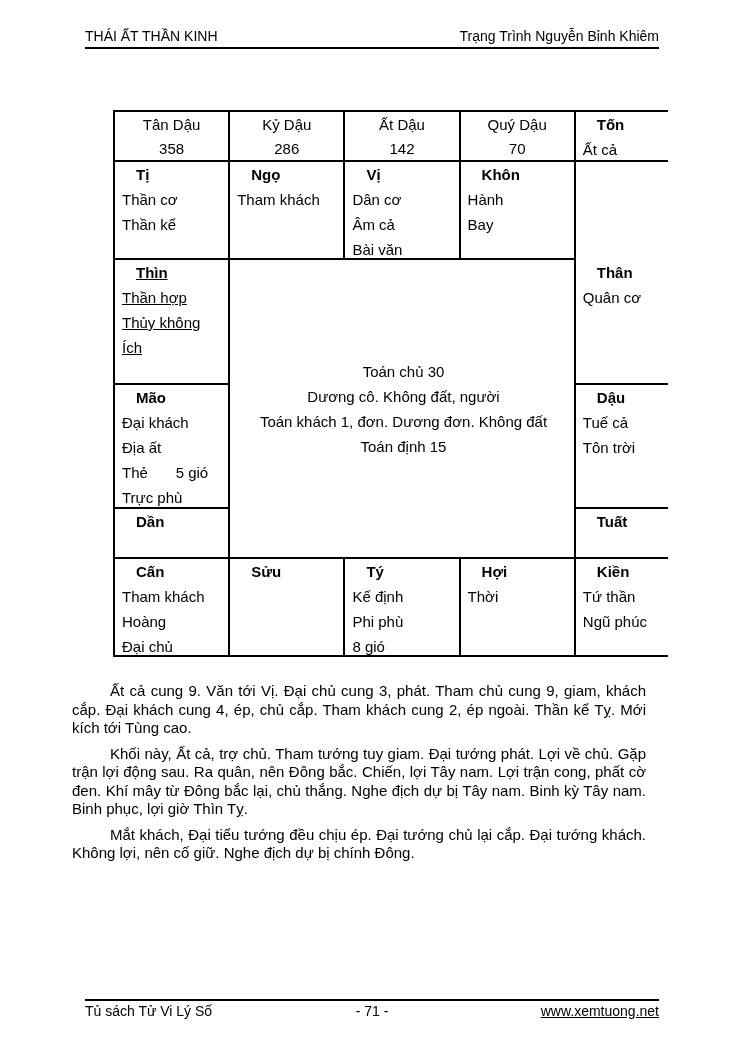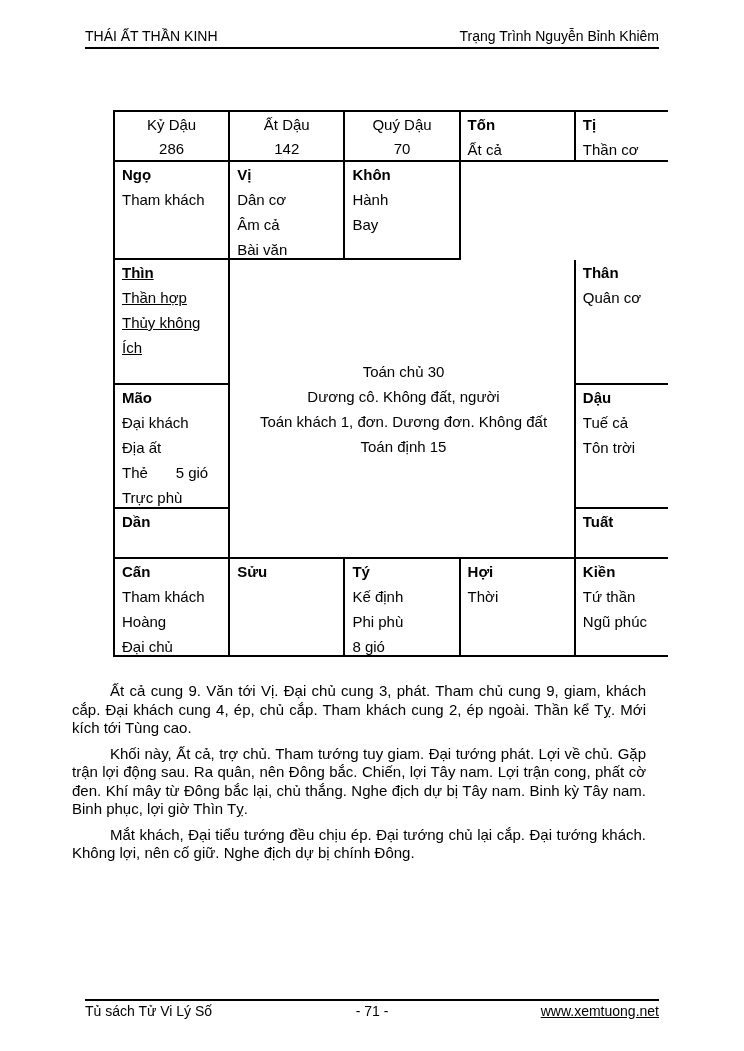--- a/index.html
+++ b/index.html
@@ -31,21 +31,21 @@
     font-size:15px;
   }
   .tc {
     border-right:2px solid #000;
     border-bottom:2px solid #000;
     box-sizing:border-box;
     padding:1px 4px 0 7px;
     overflow:hidden;
   }
   .ycell { text-align:center; line-height:24px; padding:1px 0 0 0; }
-  .plabel { font-weight:bold; line-height:24px; }
+  .plabel { font-weight:bold; line-height:24px;margin-left:14px; }
   .pline  { line-height:25px; }
   .split-line { display:flex; justify-content:space-between; padding-right:16px; line-height:25px;align-items:center; }
   .ccell {
     display:flex; flex-direction:column; justify-content:center; align-items:center;
     text-align:center; line-height:25px;
   }
   .a-thin { grid-area:3/1/4/2;text-decoration:underline; }
   .a-cent { grid-area:3/2/6/5; }
   .a-than { grid-area:3/5/4/6; }
   .a-mao  { grid-area:4/1/5/2; }
@@ -79,20 +79,24 @@
 <div class="page">
 
   <div class="runhead">
     <span>THÁI ẤT THẦN KINH</span>
     <span>Trạng Trình Nguyễn Bỉnh Khiêm</span>
   </div>
   <div class="head-rule"></div>
 
   <div class="chart">
 
+    <div class="tc ycell">
+      <div>Tân Dậu</div>
+      <div>358</div>
+    </div>
     <div class="tc ycell">
       <div>Kỷ Dậu</div>
       <div>286</div>
     </div>
     <div class="tc ycell">
       <div>Ất Dậu</div>
       <div>142</div>
     </div>
     <div class="tc ycell">
       <div>Quý Dậu</div>

